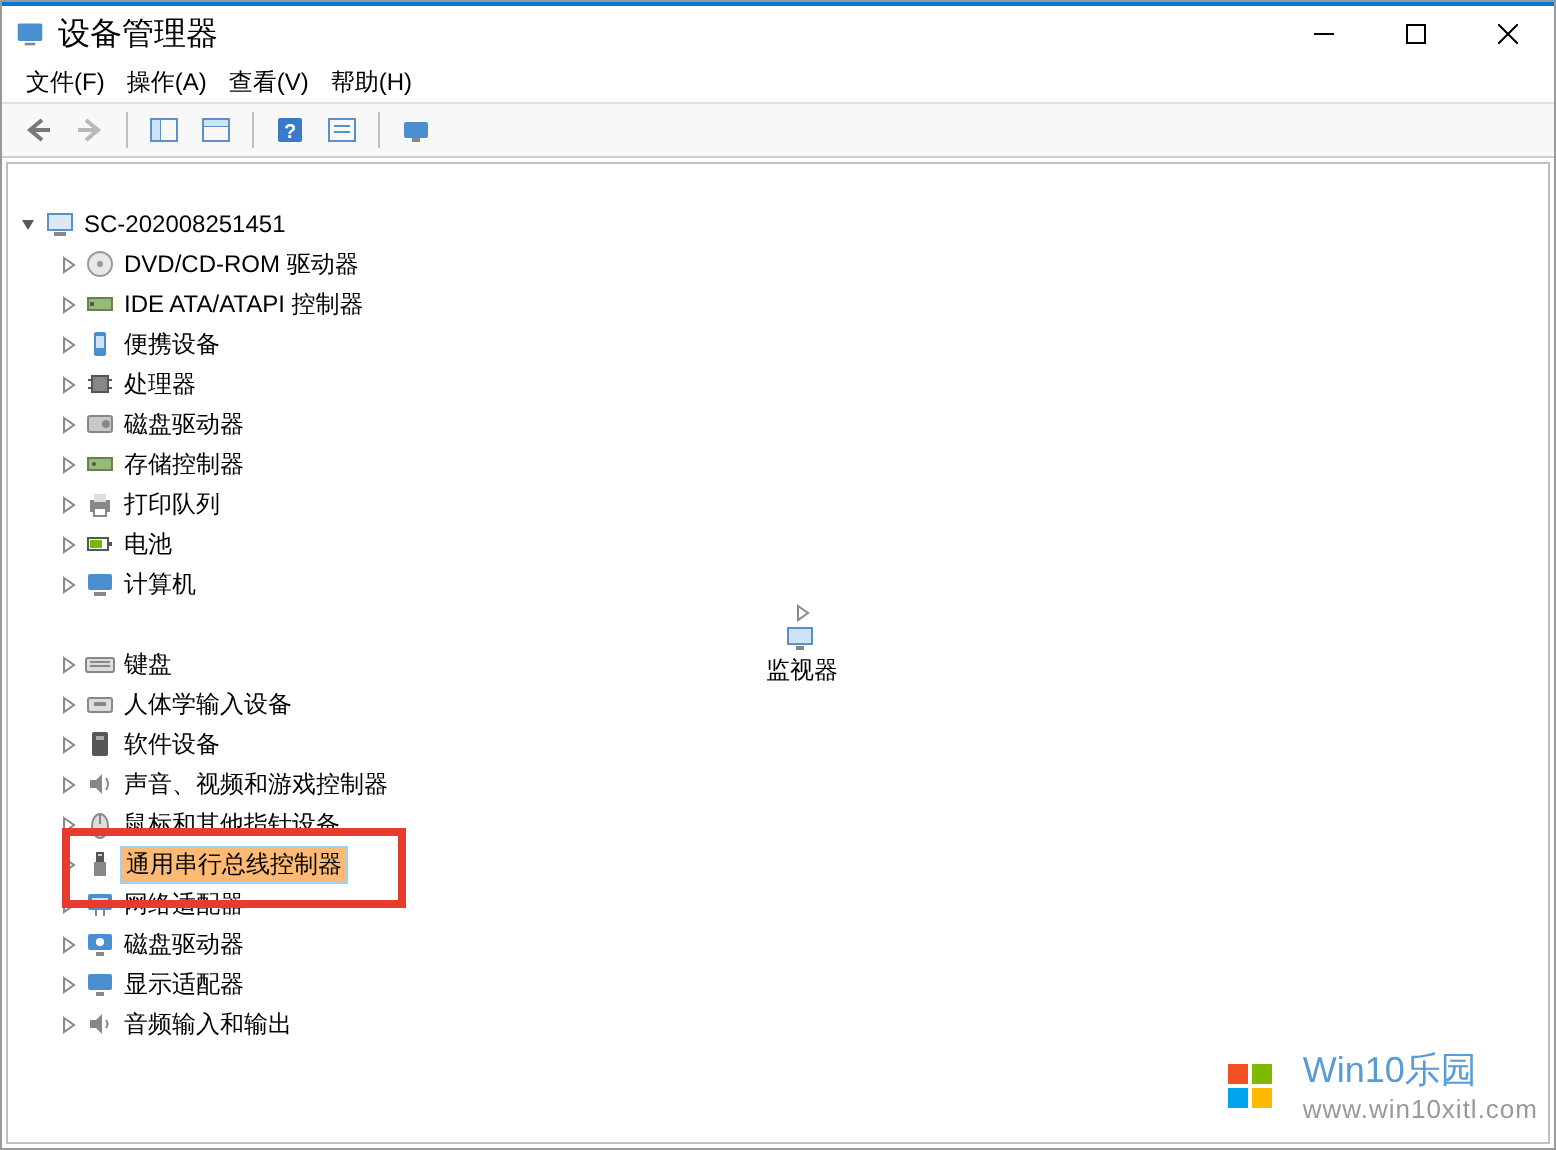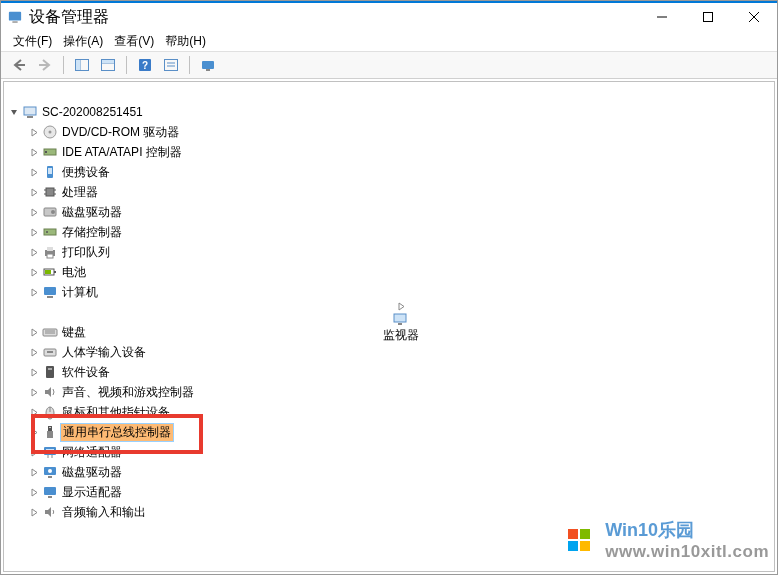--- a/index.html
+++ b/index.html
@@ -29,25 +29,25 @@
 .expander { width: 12px; height: 12px; display: flex; align-items: center; justify-content: center; color: #888; }
 .expander.open { color: #444; }
 .node-icon { width: 16px; height: 16px; margin: 0 4px 0 2px; display: flex; align-items: center; justify-content: center; }
 .node-label { }
 .selected { background: #fdba74; border: 1px solid #99d1ff; display: inline-block; padding: 0 2px; margin-left:-2px; }
 
 
 .highlight-box { position: absolute; border: 4px solid #e83a2e; pointer-events: none; }
 
 
-.watermark { position: absolute; bottom: 12px; right: 8px; display: flex; align-items: center; gap: 15px; font-size: 18px; font-weight: 700; color: #5a9bd5; }
+.watermark { position: absolute; bottom: 12px; right: 8px; display: flex; align-items: center; gap: 15px; font-size: 18px; font-weight: 400; color: #5a9bd5; }
 .wm-logo { display: grid; grid-template-columns: 10px 10px; grid-template-rows: 10px 10px; gap: 2px; }
 .wm-logo span:nth-child(1){background:#f25022;} .wm-logo span:nth-child(2){background:#7fba00;}
 .wm-logo span:nth-child(3){background:#00a4ef;} .wm-logo span:nth-child(4){background:#ffb900;}
-.wm-url { font-size: 17px; color: #999; letter-spacing: 0.5px; }
+.wm-url { font-size: 13px; color: #999; letter-spacing: 0.5px; }
 </style>
 </head>
 <body>
 
 <div class="titlebar">
   <span class="titlebar-icon">
     <svg width="14" height="14" viewBox="0 0 16 16">
         <rect x="1" y="2" width="14" height="10" fill="#4a8fd0" rx="1"></rect>
         <rect x="5" y="13" width="6" height="1.5" fill="#888"></rect>
       </svg>

